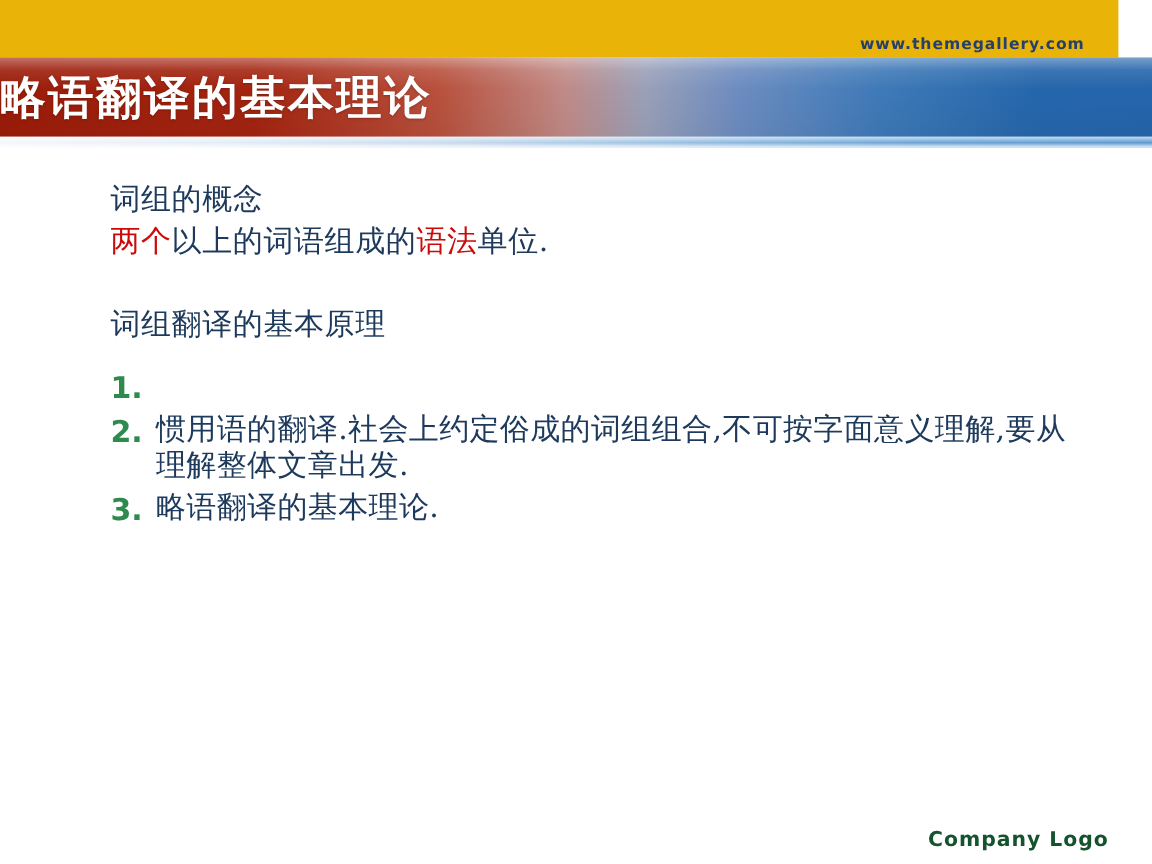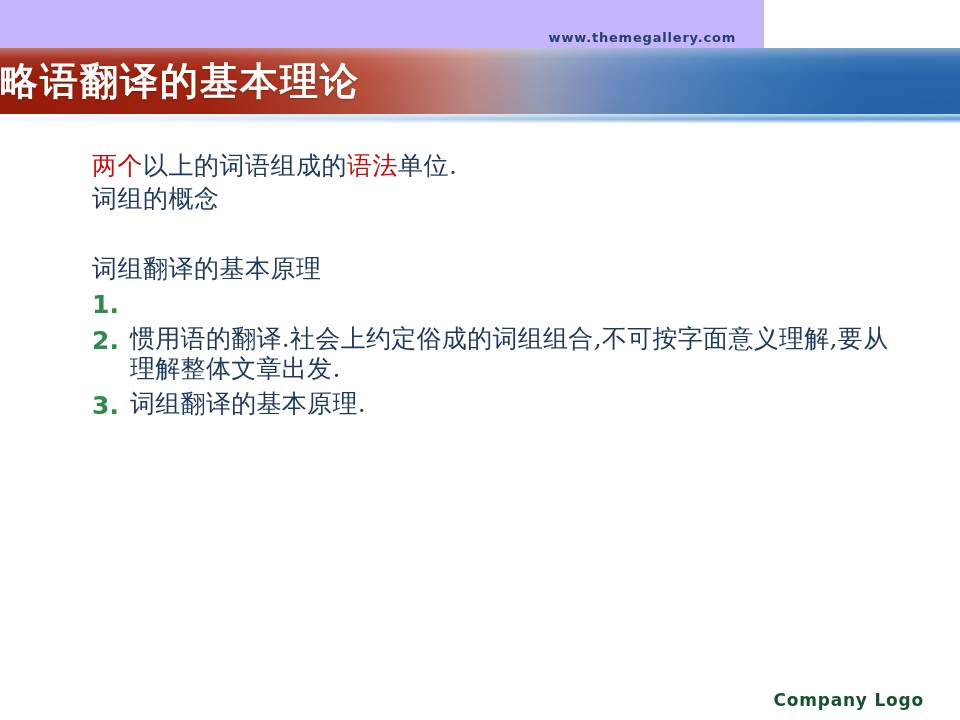--- a/index.html
+++ b/index.html
@@ -20,23 +20,23 @@
     height: 720px;
     background: #ffffff;
     box-sizing: border-box;
   }
 
   
   .url-strip {
     position: absolute;
     top: 0;
     left: 0;
-    width: 764px;
+    width: 932px;
     height: 48px;
-    background: #c4b5fd;
+    background: #eab308;
   }
   .url-text {
     position: absolute;
     right: 28px;
     top: 30px;
     font-family: "DejaVu Sans", "Liberation Sans", sans-serif;
     font-size: 13px;
     font-weight: bold;
     letter-spacing: 0.8px;
     color: #24406b;
@@ -138,24 +138,24 @@
   .red {
     color: #cc0a0a;
   }
 
   .spacer-block {
     height: 38px;
   }
 
   .section-head {
     color: #1d3a5c;
-    font-family: Liberation Mono, monospace;
+    font-family: Liberation Serif, serif;
     font-size: 25px;
     letter-spacing: 0.5px;
-    margin: 0 0 0 0;
+    margin: 0 0 19px 0;
     line-height: 1.3;
   }
 
   .num-list {
     margin: 0;
     padding: 0;
     list-style: none;
   }
   .num-item {
     display: flex;
@@ -211,41 +211,41 @@
     <div class="url-text">www.themegallery.com</div>
   </div>
 
   <div class="banner">
     <div class="banner-title">略语翻译的基本理论</div>
   </div>
   <div class="banner-underglow"></div>
 
   <div class="body-area">
 
+    <p class="para para-lead">词组的概念</p>
+
     <p class="para para-def">
       <span class="red">两个</span><span>以上的词语组成的</span><span class="red">语法</span><span>单位.</span>
     </p>
-
-    <p class="para para-lead">词组的概念</p>
 
     <div class="spacer-block"></div>
 
     <p class="section-head">词组翻译的基本原理</p>
 
     <ul class="num-list">
       <li class="num-item">
         <span class="num-marker">1.</span>
       </li>
       <li class="num-item">
         <span class="num-marker">2.</span>
         <span class="num-text">惯用语的翻译.社会上约定俗成的词组组合,不可按字面意义理解,要从理解整体文章出发.</span>
       </li>
       <li class="num-item">
         <span class="num-marker">3.</span>
-        <span class="num-text">词组翻译的基本原理.</span>
+        <span class="num-text">略语翻译的基本理论.</span>
       </li>
     </ul>
 
   </div>
 
   <div class="footer-rule"></div>
   <div class="footer-logo">Company Logo</div>
 
 </div>
 

